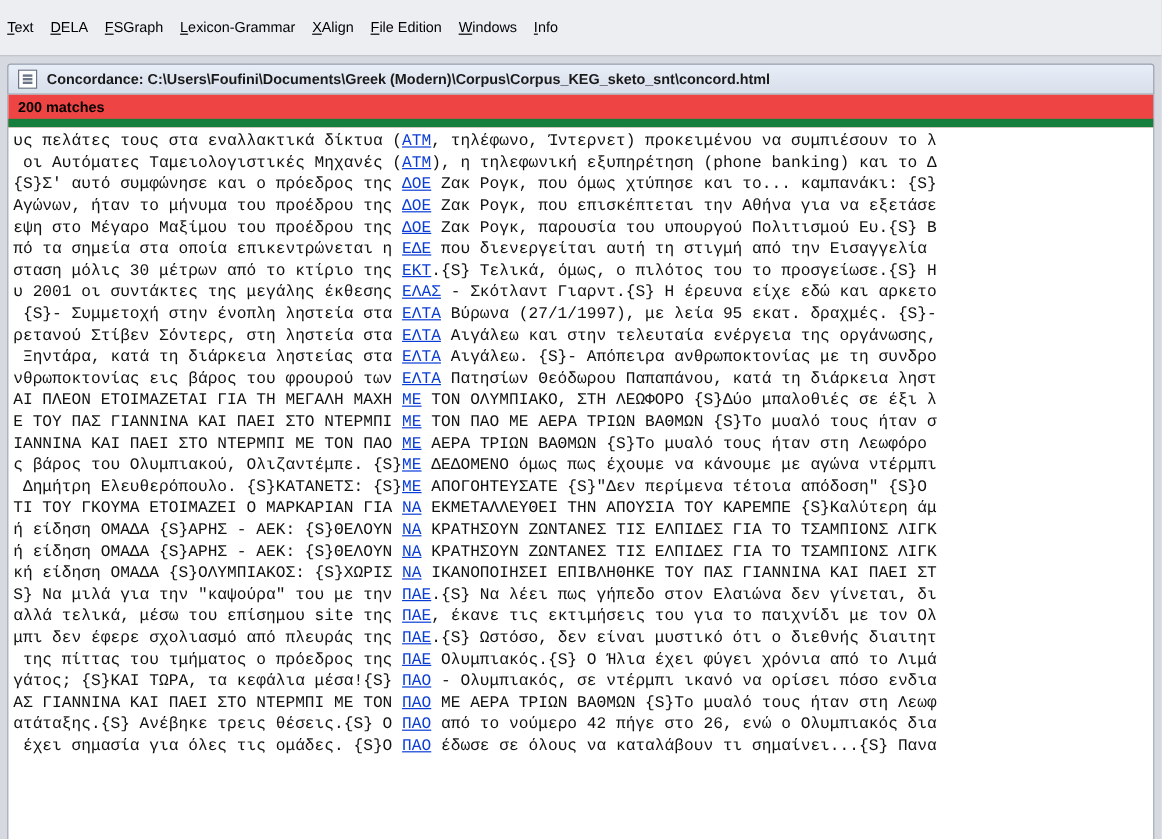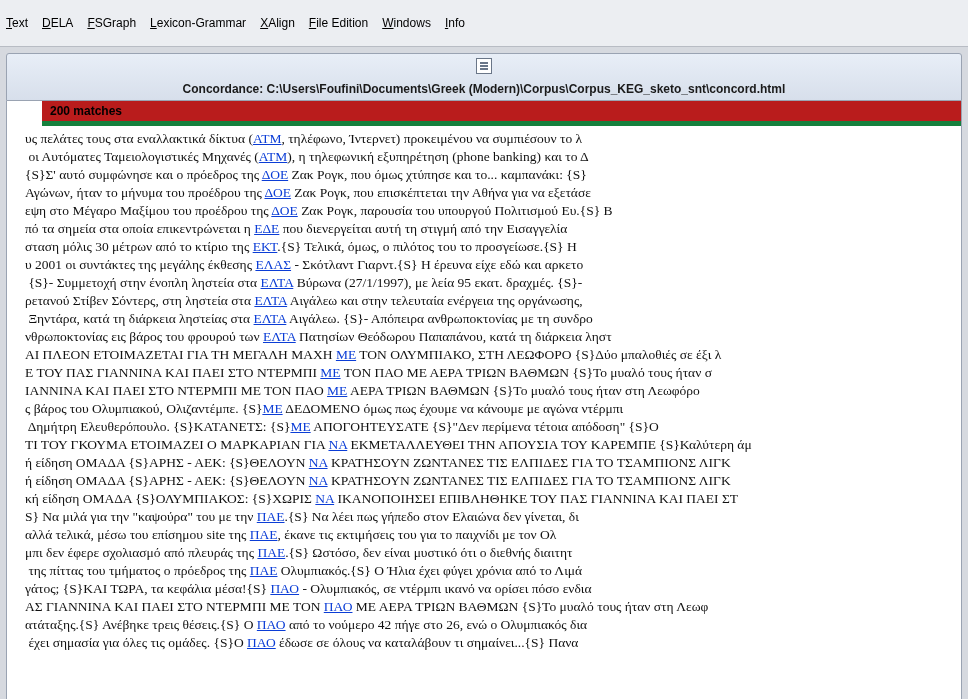--- a/index.html
+++ b/index.html
@@ -1,26 +1,26 @@
 <!DOCTYPE html>
 <html><head>
 <meta charset="utf-8">
 <style>
   html,body{margin:0;padding:0;font-family:"Segoe UI",Tahoma,sans-serif;font-size:12px;background:#d6d9df;color:#000;}
   .menubar{background:#eceef2;border-bottom:1px solid #b8bcc4;padding:16px 6px;display:flex;gap:14px;}
   .menubar span{cursor:default;}
   .menubar span u{text-decoration:underline;}
-  .winbar{display:flex;align-items:center;background:linear-gradient(#e8eef7,#d7dfeb);border:1px solid #9aa3b2;margin:6px 6px 0 6px;border-radius:3px 3px 0 0;padding:4px 8px;gap:8px;flex-direction:column;}
+  .winbar{display:flex;align-items:center;background:linear-gradient(#e8eef7,#d7dfeb);border:1px solid #9aa3b2;margin:6px 6px 0 6px;border-radius:3px 3px 0 0;padding:4px 8px;gap:8px;}
   .winbar .winicon{width:14px;height:14px;border:1px solid #6a7688;background:#fff;display:flex;align-items:center;justify-content:center;}
   .winbar .winicon::before{content:"";width:8px;height:2px;background:#6a7688;box-shadow:0 3px 0 #6a7688,0 -3px 0 #6a7688;}
   .wintitle{font-weight:bold;color:#1a1a1a;}
   .panel{margin:0 6px 6px 6px;border:1px solid #9aa3b2;border-top:none;background:#fff;display:flex;flex-direction:column;height:640px;}
-  .matchbar{background:#b91c1c;border-bottom:5px solid #15803d;padding:3px 8px;font-weight:bold;margin-left:35px;}
+  .matchbar{background:#ef4444;border-bottom:7px solid #15803d;padding:3px 8px;font-weight:bold;}
   .conc{flex:1;overflow:hidden;position:relative;}
-  .conc pre{margin:0;padding:4px 6px 4px 18px;font-family:Liberation Serif, serif;font-size:13.5px;line-height:18px;white-space:pre;color:#111;}
+  .conc pre{margin:0;padding:4px 6px 4px 4px;font-family:Liberation Mono, monospace;font-size:13.5px;line-height:18px;white-space:pre;color:#111;}
   .kw{color:#0b3dd6;text-decoration:underline;}
   .hscroll{height:16px;background:#e8e9ee;border-top:1px solid #c6cad3;display:flex;}
   .hscroll .btn{width:16px;height:16px;background:#f1f2f6;border:1px solid #b8bcc4;box-sizing:border-box;display:flex;align-items:center;justify-content:center;font-size:9px;color:#444;}
   .hscroll .track{flex:1;background:#eceef2;}
 </style>
 </head>
 <body>
 
 <div class="menubar" id="menubar">
     <span><u>T</u>ext</span>

